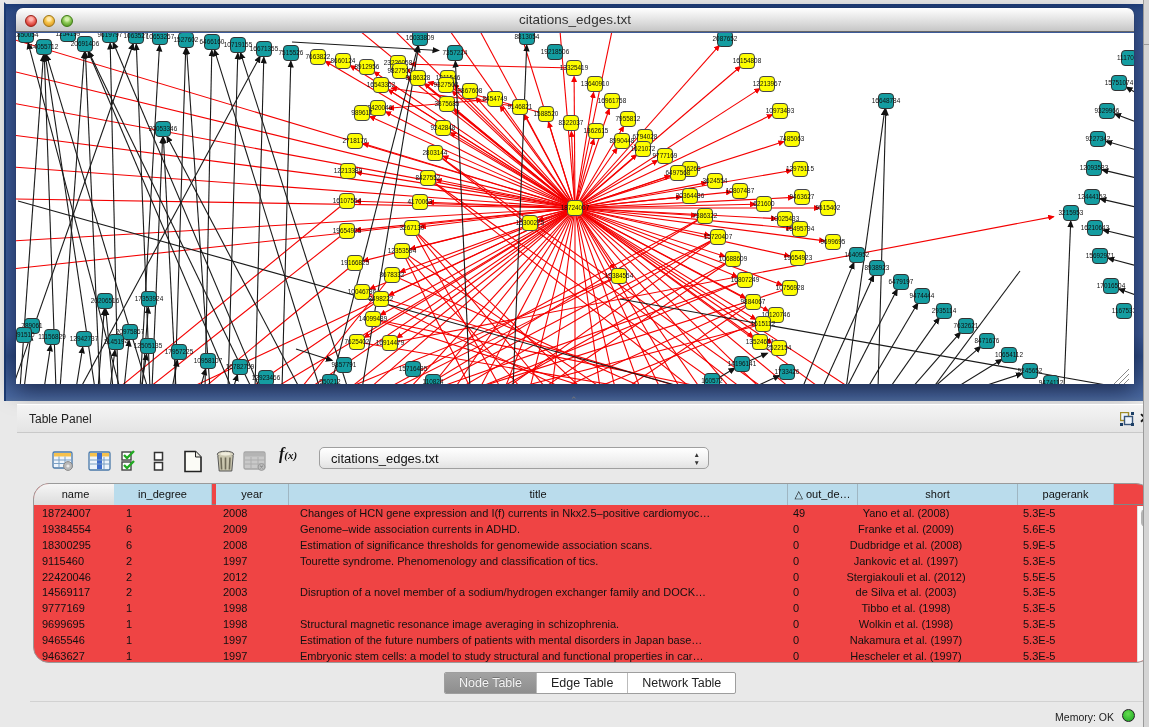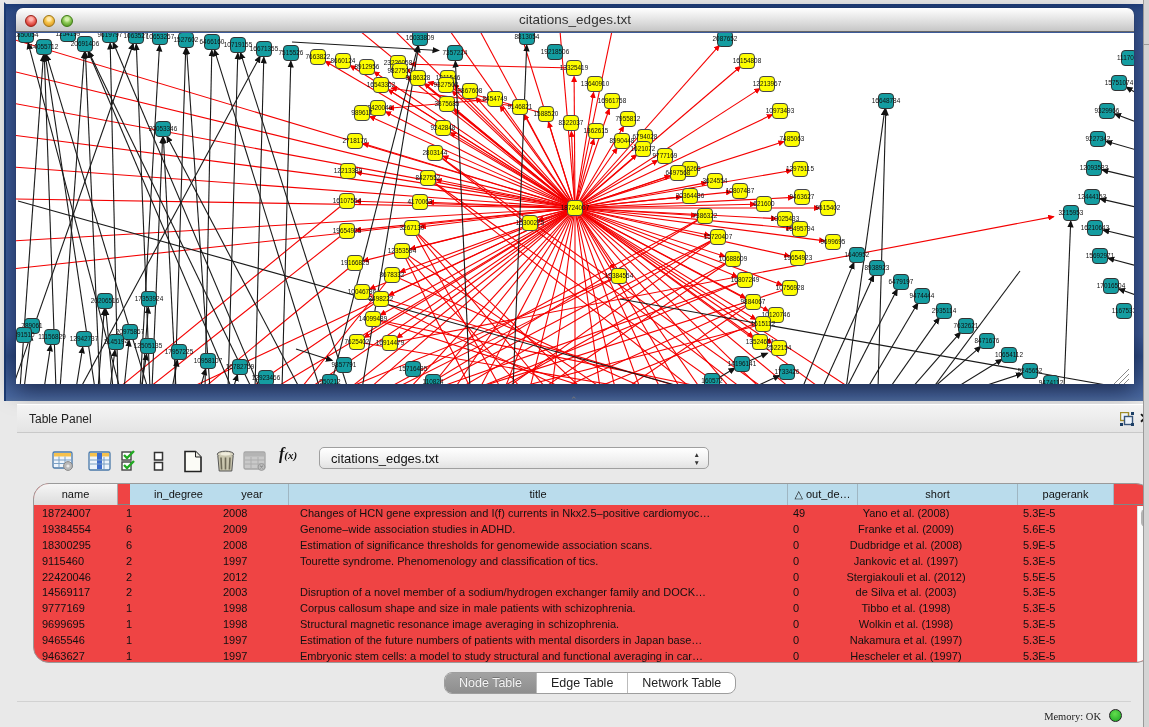--- a/index.html
+++ b/index.html
@@ -42,48 +42,48 @@
   background:linear-gradient(#ffffff,#f0f0f0 60%,#e2e2e2); border:1px solid #9f9f9f; border-radius:5px; }
 #combo .txt { position:absolute; left:11px; top:3px; font-size:13px; color:#111; }
 #combo .arr { position:absolute; right:8px; top:3px; font-size:6.5px; color:#333; line-height:8px; text-align:center; }
 
 
 #table { position:absolute; left:16px; top:79px; width:1119px; height:180px; background:#ef4444;
   border:1px solid #9a9a9a; border-radius:16px; overflow:hidden; }
 #thead { position:absolute; left:0; top:0; width:100%; height:21px; border-bottom:1px solid #848484; font-size:11px; color:#111; }
 #thead div { position:absolute; top:0; height:21px; line-height:21px; text-align:center; background:#badcec; border-right:1px solid #9fb6c2; }
 #thead .h0 { left:0; width:84px; background:linear-gradient(#f6f6f6,#dcdcdc); border-right:1px solid #aaa; }
-#thead .h1 { left:96px; width:98px; }
+#thead .h1 { left:80px; width:98px; }
 #thead .h2 { left:182px; width:73px; }
 #thead .h3 { left:255px; width:499px; }
 #thead .h4 { left:754px; width:70px; }
 #thead .h5 { left:824px; width:160px; }
 #thead .h6 { left:984px; width:96px; }
 #tbody { position:absolute; left:0; top:22px; width:100%; }
 .tr { position:relative; height:15.9px; font-size:11px; color:#111; white-space:nowrap; }
 .tr div { position:absolute; top:0; height:16px; line-height:15px; overflow:hidden; }
 .c0 { left:8px; width:80px; }
 .c1 { left:92px; width:90px; }
 .c2 { left:189px; width:70px; }
 .c3 { left:266px; width:492px; }
 .c4 { left:759px; width:64px; }
 .c5 { left:792px; width:160px; text-align:center; }
 .c6 { left:989px; width:90px; }
 #vscroll { position:absolute; left:1103px; top:22px; width:15px; height:157px; background:linear-gradient(90deg,#fdfdfd,#f1f1f1); border-left:1px solid #e0e0e0; }
 #vscroll .thumb { position:absolute; left:3px; top:3px; width:9px; height:18px; border-radius:5px; background:#b4b4b4; }
 
 
-#tabs { position:absolute; left:427px; top:268px; height:22px; border:1px solid #9e9e9e; border-radius:8px;
+#tabs { position:absolute; left:427px; top:268px; height:22px; border:1px solid #9e9e9e; border-radius:2px;
   background:#fff; font-size:12.5px; color:#222; display:flex; overflow:hidden; }
 #tabs .seg { padding:0 14px; line-height:20px; border-right:1px solid #bbb; }
 #tabs .sel { background:linear-gradient(#a2a2a2,#8e8e8e); color:#f4f4f4; text-shadow:0 -1px 0 rgba(0,0,0,0.25); }
 #tabs .seg:last-child { border-right:none; }
 
 
-#status { position:absolute; left:0; top:297px; width:1114px; height:26px; border-top:1px solid #d2d2d2;font-family:Liberation Serif, serif; }
+#status { position:absolute; left:13px; top:297px; width:1114px; height:26px; border-top:1px solid #d2d2d2; }
 #status .mem { position:absolute; right:30px; top:9px; font-size:10.5px; color:#222; }
 #status .dot { position:absolute; right:9px; top:7px; width:13px; height:13px; border-radius:50%;
   background:radial-gradient(circle at 45% 35%, #64dd4e, #2fb52f 70%, #23a123); border:1px solid #222; }
 #splitter { position:absolute; left:570px; top:395px; font-size:9px; color:#777; }
 </style></head>
 <body>
 <div id="stage">
   <div id="desktop"></div>
   <div id="topgray"></div>
   <div id="leftgray"></div>
@@ -687,21 +687,21 @@
             <div class="c2">2008</div>
             <div class="c3">Changes of HCN gene expression and I(f) currents in Nkx2.5–positive cardiomyoc…</div>
             <div class="c4">49</div>
             <div class="c5">Yano et al. (2008)</div>
             <div class="c6">5.3E-5</div>
           </div>
 <div class="tr">
             <div class="c0">19384554</div>
             <div class="c1">6</div>
             <div class="c2">2009</div>
-            <div class="c3">Genome–wide association studies in ADHD.</div>
+            <div class="c3">Genome–wide association currents in ADHD.</div>
             <div class="c4">0</div>
             <div class="c5">Franke et al. (2009)</div>
             <div class="c6">5.6E-5</div>
           </div>
 <div class="tr">
             <div class="c0">18300295</div>
             <div class="c1">6</div>
             <div class="c2">2008</div>
             <div class="c3">Estimation of significance thresholds for genomewide association scans.</div>
             <div class="c4">0</div>
@@ -731,21 +731,20 @@
             <div class="c2">2003</div>
             <div class="c3">Disruption of a novel member of a sodium/hydrogen exchanger family and DOCK…</div>
             <div class="c4">0</div>
             <div class="c5">de Silva et al. (2003)</div>
             <div class="c6">5.3E-5</div>
           </div>
 <div class="tr">
             <div class="c0">9777169</div>
             <div class="c1">1</div>
             <div class="c2">1998</div>
-            <div class="c3">Corpus callosum shape and size in male patients with schizophrenia.</div>
             <div class="c4">0</div>
             <div class="c5">Tibbo et al. (1998)</div>
             <div class="c6">5.3E-5</div>
           </div>
 <div class="tr">
             <div class="c0">9699695</div>
             <div class="c1">1</div>
             <div class="c2">1998</div>
             <div class="c3">Structural magnetic resonance image averaging in schizophrenia.</div>
             <div class="c4">0</div>
@@ -758,21 +757,21 @@
             <div class="c2">1997</div>
             <div class="c3">Estimation of the future numbers of patients with mental disorders in Japan base…</div>
             <div class="c4">0</div>
             <div class="c5">Nakamura et al. (1997)</div>
             <div class="c6">5.3E-5</div>
           </div>
 <div class="tr">
             <div class="c0">9463627</div>
             <div class="c1">1</div>
             <div class="c2">1997</div>
-            <div class="c3">Embryonic stem cells: a model to study structural and functional averaging in car…</div>
+            <div class="c3">Embryonic stem cells: a model to study structural and functional properties in car…</div>
             <div class="c4">0</div>
             <div class="c5">Hescheler et al. (1997)</div>
             <div class="c6">5.3E-5</div>
           </div>
       </div>
       <div id="vscroll">
           <div class="thumb"></div>
         </div>
     </div>
 

